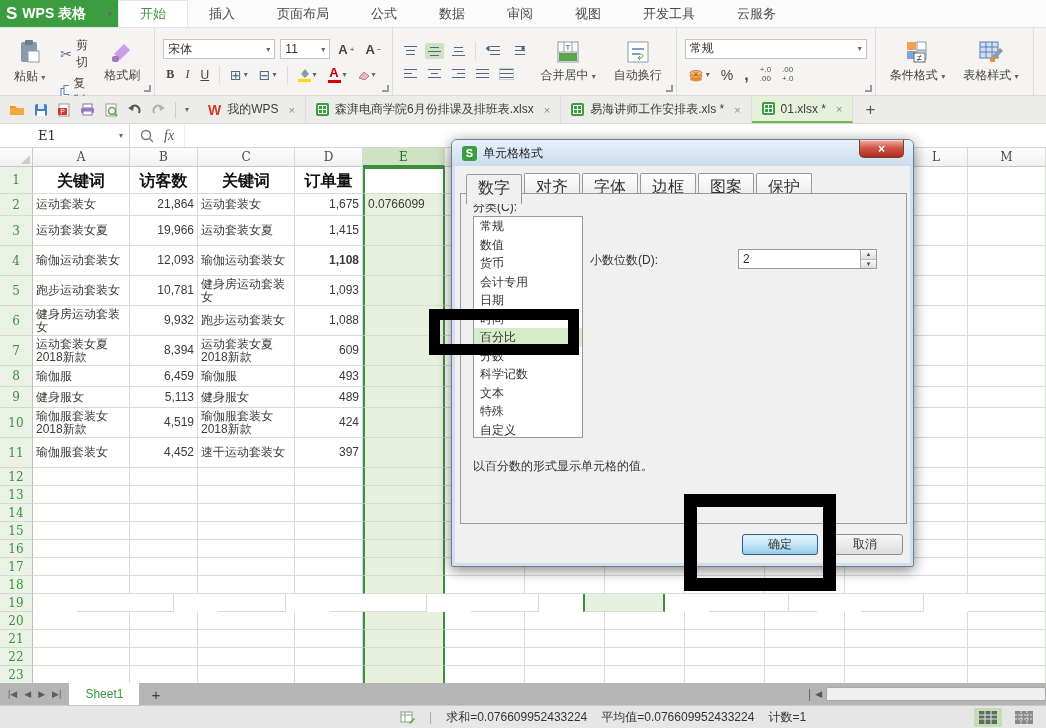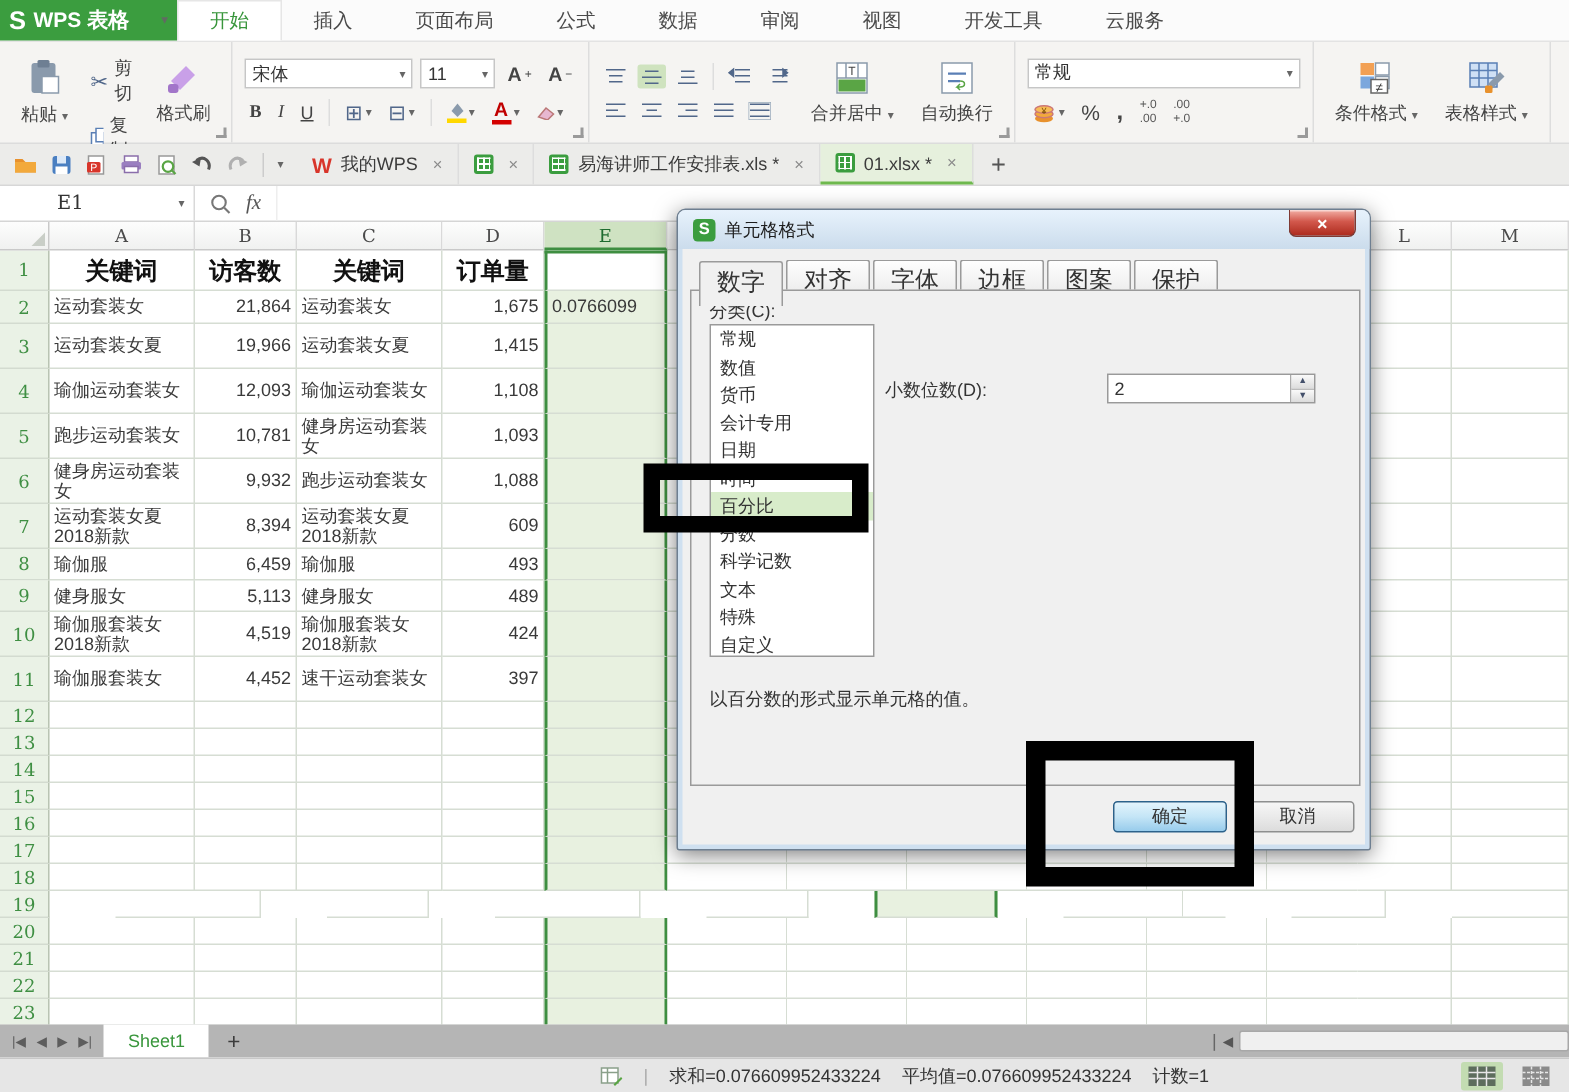--- a/index.html
+++ b/index.html
@@ -480,20 +480,21 @@
       <span class="qbtn caret">▾</span>
     </div>
     <div id="ftabs" style="display:flex;align-items:stretch">
         <div class="ftab">
           <span class="wicon">W</span>
           <span>我的WPS</span>
           <span class="x">×</span>
         </div>
         <div class="ftab">
           <span class="xlicon"></span>
+          <span>森湃电商学院6月份排课及排班表.xlsx</span>
           <span class="x">×</span>
         </div>
         <div class="ftab">
           <span class="xlicon"></span>
           <span>易海讲师工作安排表.xls *</span>
           <span class="x">×</span>
         </div>
         <div class="ftab active">
           <span class="xlicon"></span>
           <span>01.xlsx *</span>
@@ -562,21 +563,21 @@
           <div class="cell col-e" style="width: 82px;"></div>
           <div class="cell filler" style="flex: 1 1 0%;"></div>
           <div class="cell" style="width: 63px;"></div>
           <div class="cell" style="width: 78px;"></div>
         </div>
         <div class="gridrow" style="height: 30px;">
           <div class="rownum">4</div>
           <div class="cell " style="width: 97px;">瑜伽运动套装女</div>
           <div class="cell num" style="width: 68px;">12,093</div>
           <div class="cell " style="width: 97px;">瑜伽运动套装女</div>
-          <div class="cell num" style="width: 68px;">1,108</div>
+          <div class="cell num" style="width: 68px; font-weight: bold;">1,108</div>
           <div class="cell col-e" style="width: 82px;"></div>
           <div class="cell filler" style="flex: 1 1 0%;"></div>
           <div class="cell" style="width: 63px;"></div>
           <div class="cell" style="width: 78px;"></div>
         </div>
         <div class="gridrow" style="height: 30px;">
           <div class="rownum">5</div>
           <div class="cell " style="width: 97px;">跑步运动套装女</div>
           <div class="cell num" style="width: 68px;">10,781</div>
           <div class="cell " style="width: 97px;">健身房运动套装女</div>

